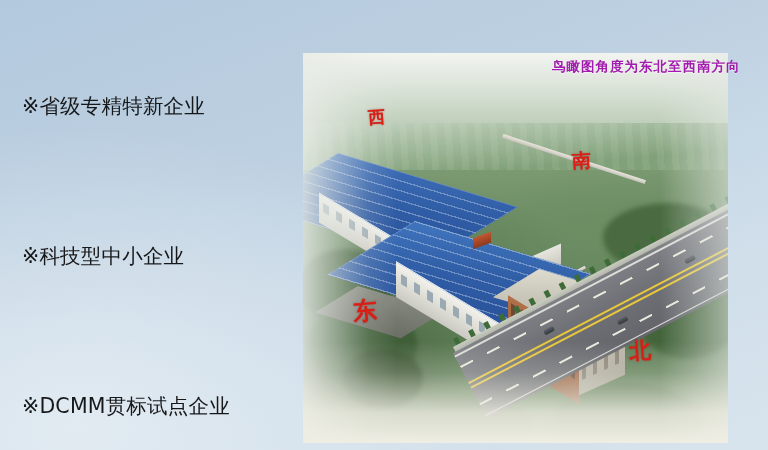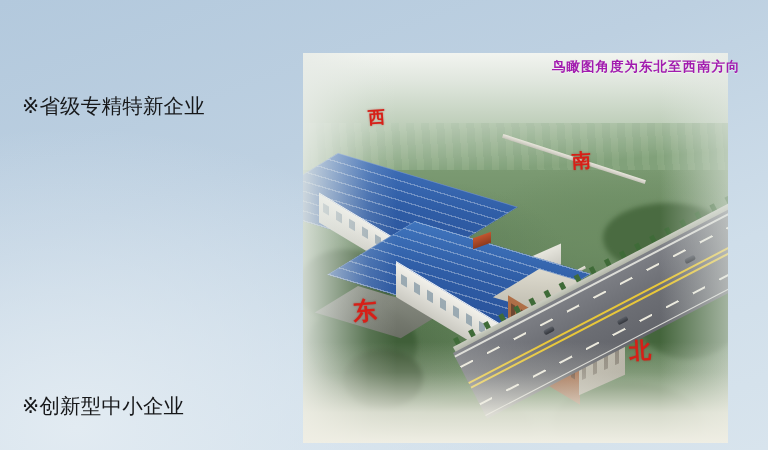--- a/index.html
+++ b/index.html
@@ -242,21 +242,22 @@
     display:flex; align-items:center;
     text-shadow:0 1px 1px rgba(255,255,255,.55);
     white-space:nowrap;
   }
 </style>
 </head>
 <body>
 
 <div id="bullet-list">
   <div class="bullet-line">※省级专精特新企业</div>
-  <div class="bullet-line">※创新型中小企业</div>
+  <div class="bullet-line">※科技型中小企业</div>
+  <div class="bullet-line">※DCMM贯标试点企业</div>
 </div>
 
 <div id="aerial-photo">
 
   <div class="sky-haze"></div>
   <div class="far-fields"></div>
   <div class="mid-green"></div>
 
   <div class="tree-blob" style="left:-6px;  top:196px; width:96px;  height:74px; background:#3d5c36;"></div>
   <div class="tree-blob" style="left:4px;   top:250px; width:110px; height:84px; background:#405f39;"></div>

